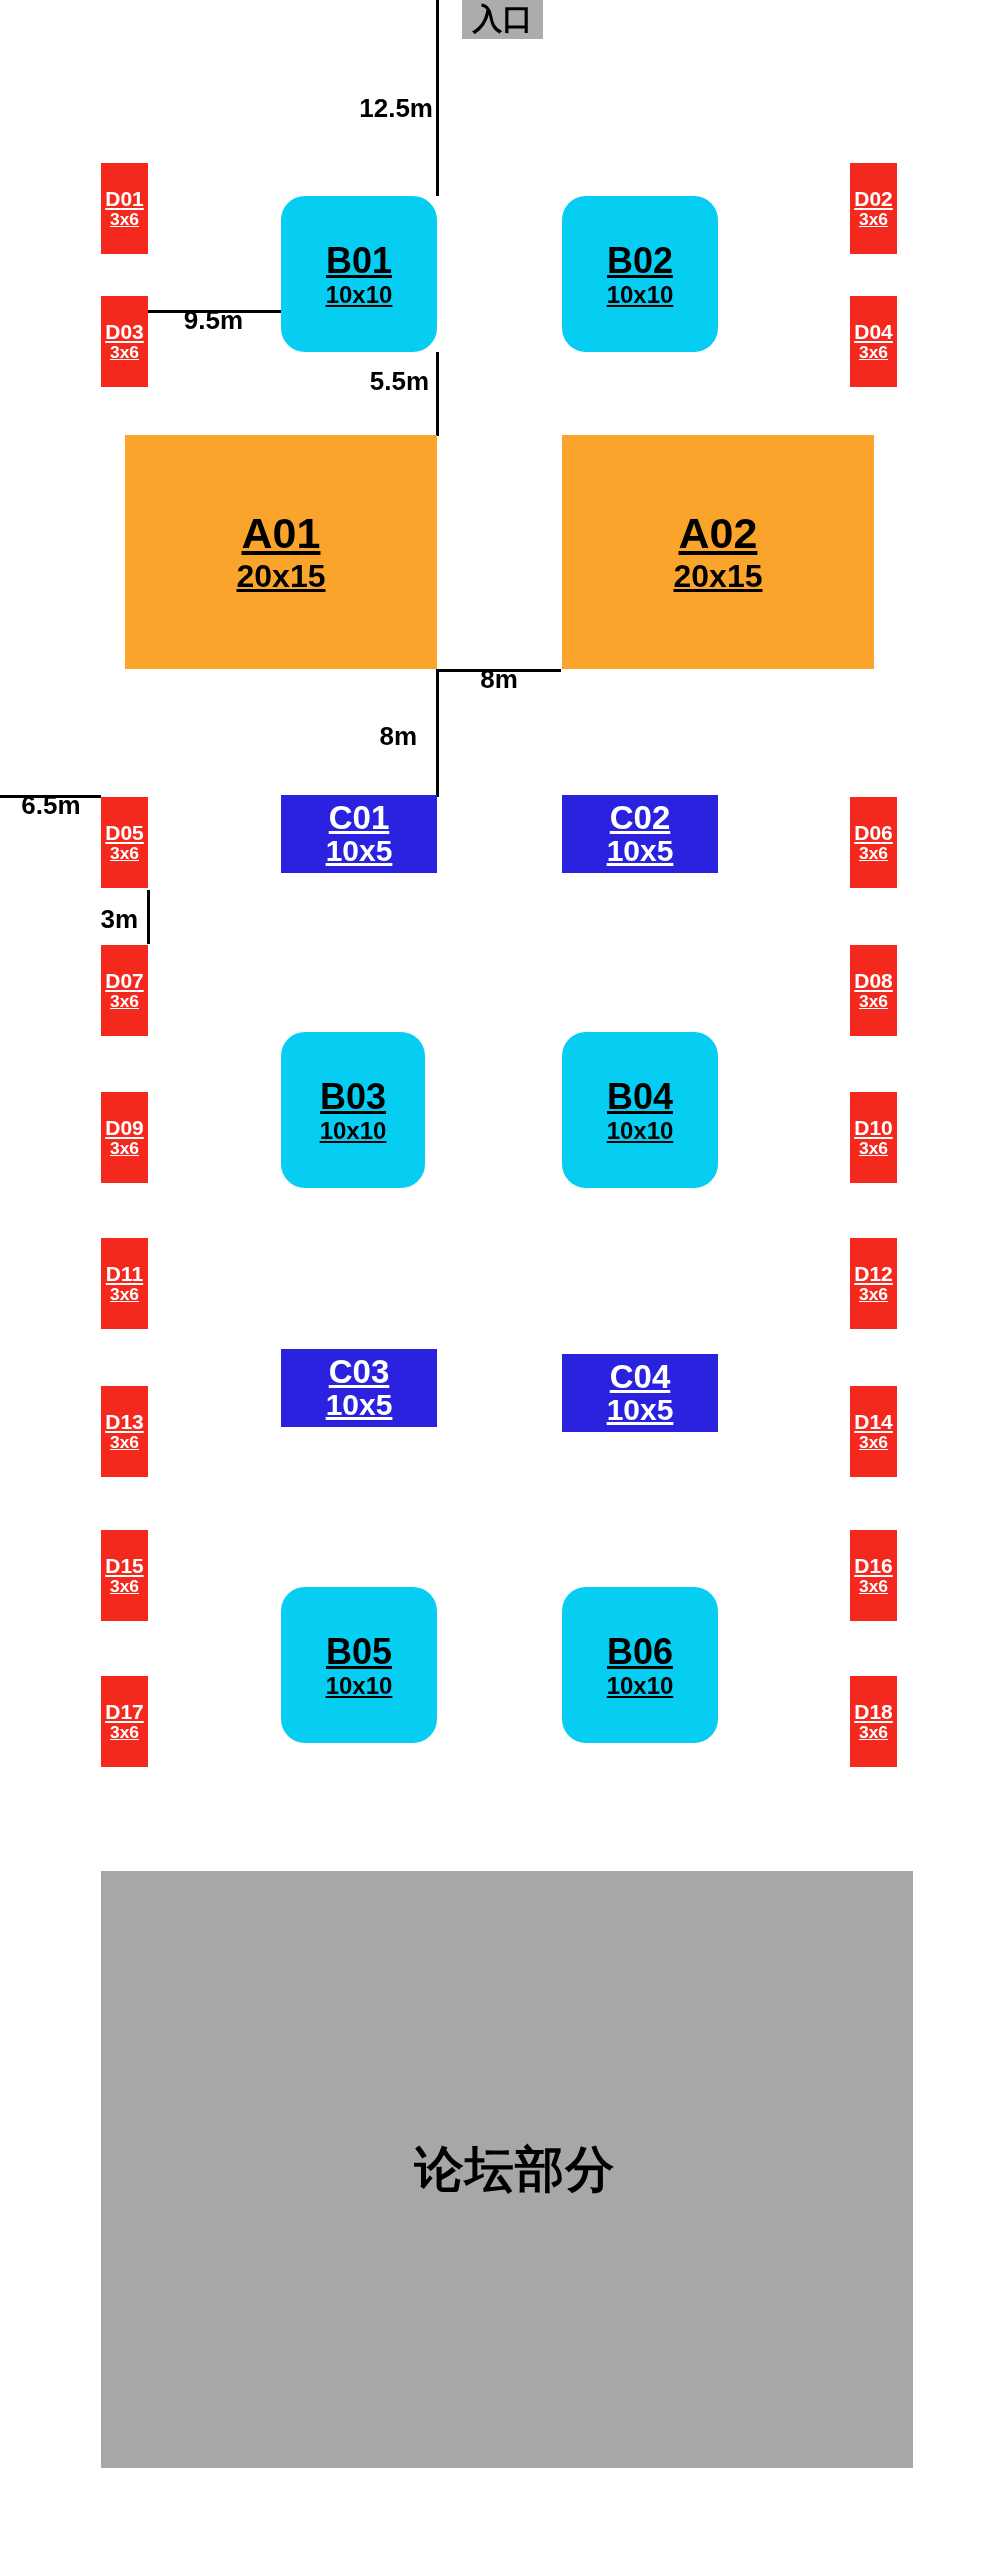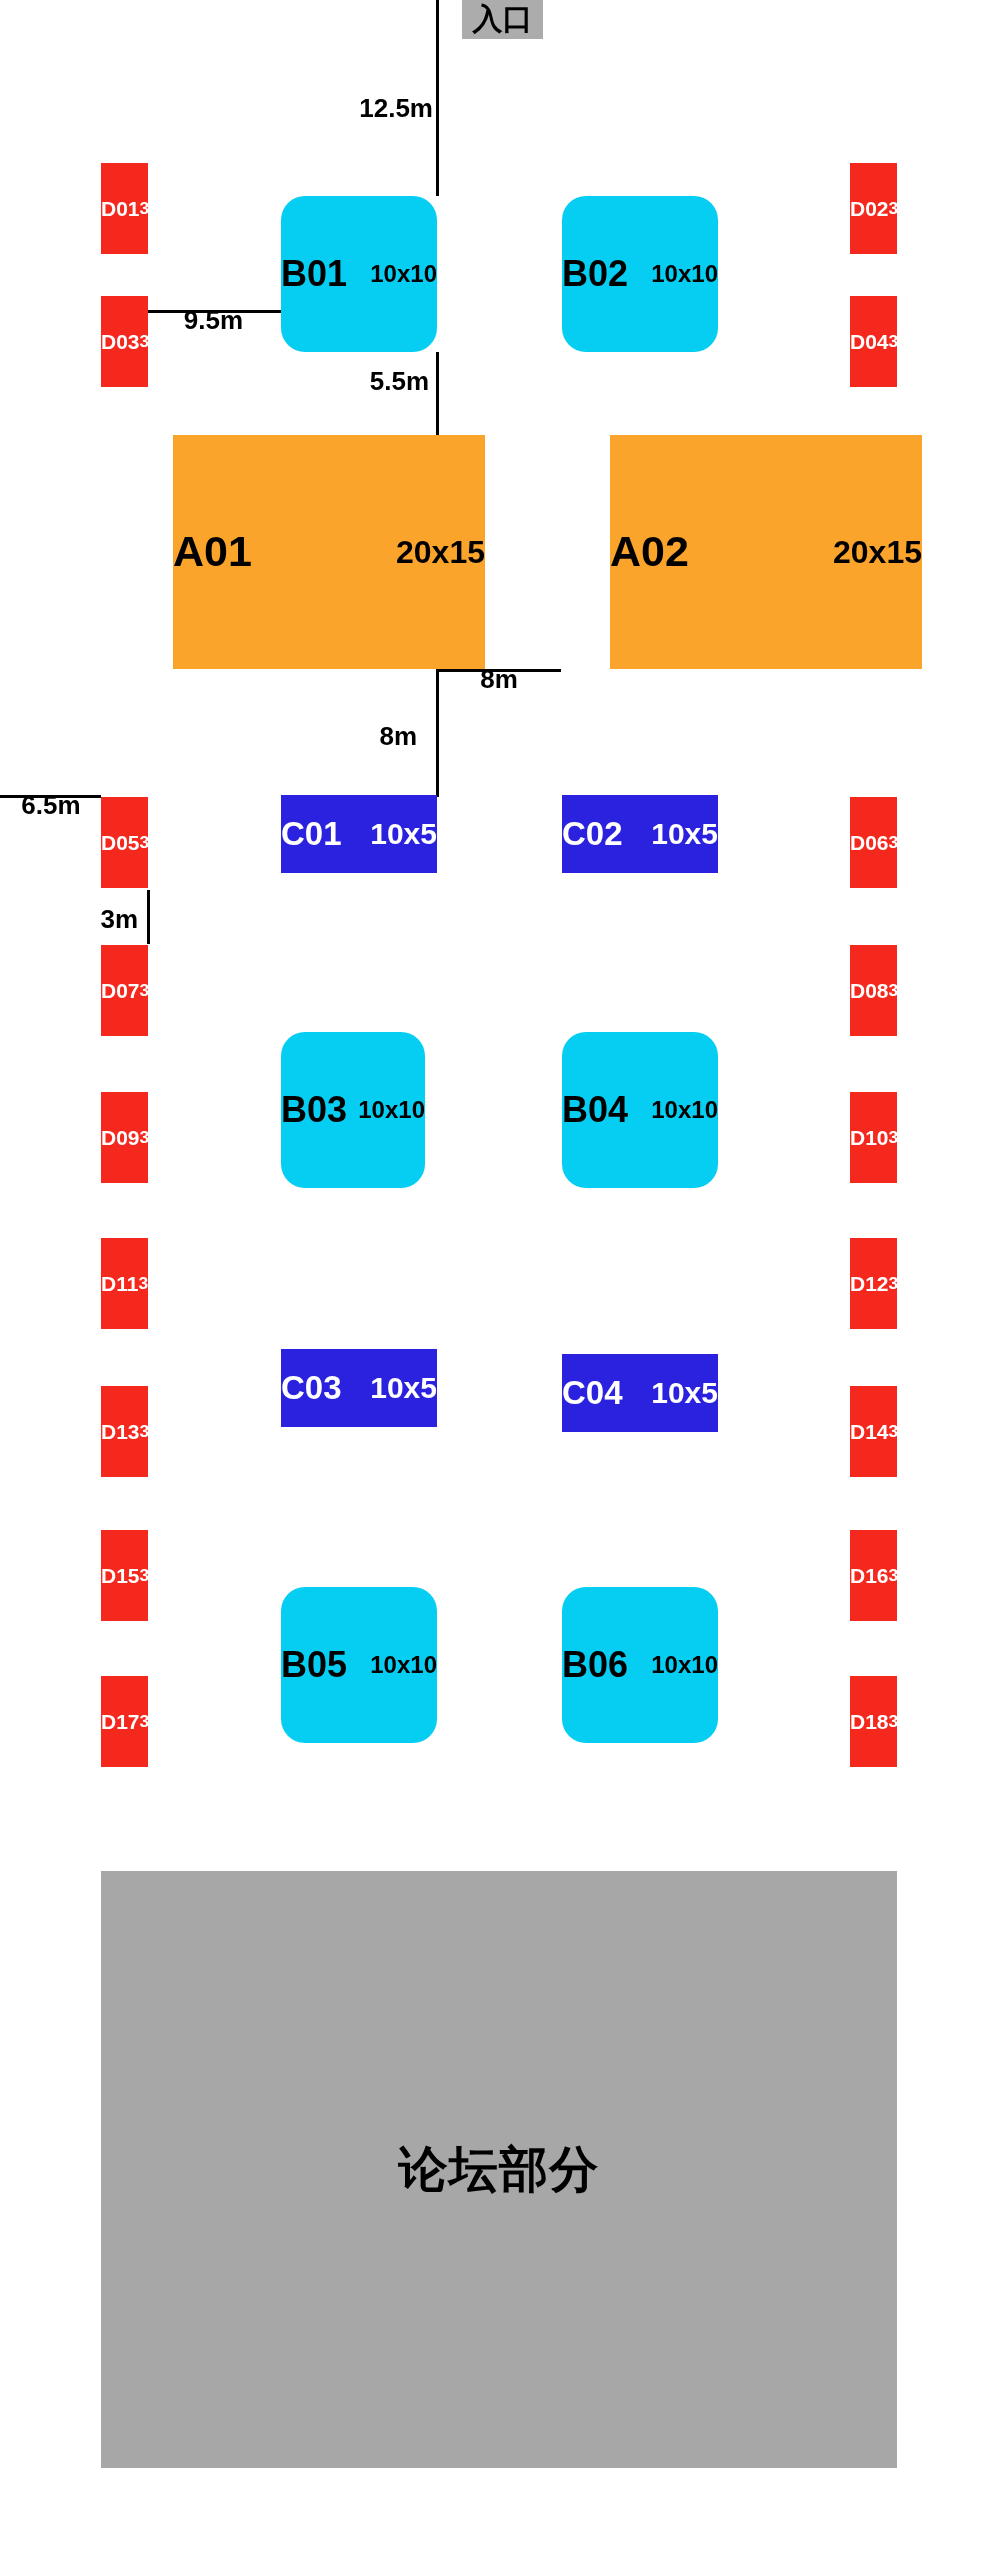--- a/index.html
+++ b/index.html
@@ -1,41 +1,41 @@
 <!DOCTYPE html>
 <html style="--booth-a: #FBA42B; --booth-b: #06CEF3; --booth-c: #2A22DF; --booth-d: #F5281E; --forum-bg: #A7A7A7; --entrance-bg: #ACACAC; --line: #000000;font-size:10.3px"><head>
 <meta charset="utf-8">
 <style>
   html,body{margin:0;padding:0;background:#ffffff;}
   .plan{position:relative;width:999px;height:2576px;background:#ffffff;overflow:hidden;
         font-family:"Liberation Sans","DejaVu Sans",sans-serif;font-weight:700;}
-  .booth{position:absolute;display:flex;flex-direction:row;align-items:center;
-         justify-content:space-between;text-align:center;}
-  .booth.a{background:var(--booth-a);color:#000;margin-left:48px;}
+  .booth{position:absolute;display:flex;flex-direction:column;align-items:center;
+         justify-content:center;text-align:center;text-decoration:underline;}
+  .booth.a{background:var(--booth-a);color:#000;}
   .booth.b{background:var(--booth-b);color:#000;border-radius:24px;}
   .booth.c{background:var(--booth-c);color:#fff;}
   .booth.d{background:var(--booth-d);color:#fff;}
   .a .bid{font-size:43px;line-height:1.15;}
   .a .bsize{font-size:32px;line-height:1.15;}
   .b .bid{font-size:36px;line-height:1.15;}
   .b .bsize{font-size:24px;line-height:1.15;}
   .c .bid{font-size:33px;line-height:1.02;}
   .c .bsize{font-size:30px;line-height:1.05;}
   .d .bid{font-size:21px;line-height:1.1;}
   .d .bsize{font-size:17.4px;line-height:1.1;}
   .line{position:absolute;background:var(--line);}
   .dim{position:absolute;font-size:26px;line-height:1;color:#000;white-space:nowrap;}
   .dim.center{text-align:center;margin-top:32px;}
   .dim.right{text-align:right;}
   .entrance{position:absolute;left:462px;top:0px;width:81px;height:39px;
             background:var(--entrance-bg);color:#000;display:flex;align-items:center;
             justify-content:center;font-size:30px;}
   .forum{position:absolute;left:101px;top:1871px;width:796px;height:597px;
          background:var(--forum-bg);color:#000;display:flex;align-items:center;
-         justify-content:center;font-size:49px;letter-spacing:1.3px;}
+         justify-content:center;font-size:49px;letter-spacing:1.3px;padding-left:16px;}
 </style>
 </head>
 <body>
 
 <div class="plan">
 
   <div class="entrance">
     <span>入口</span>
   </div>
 

